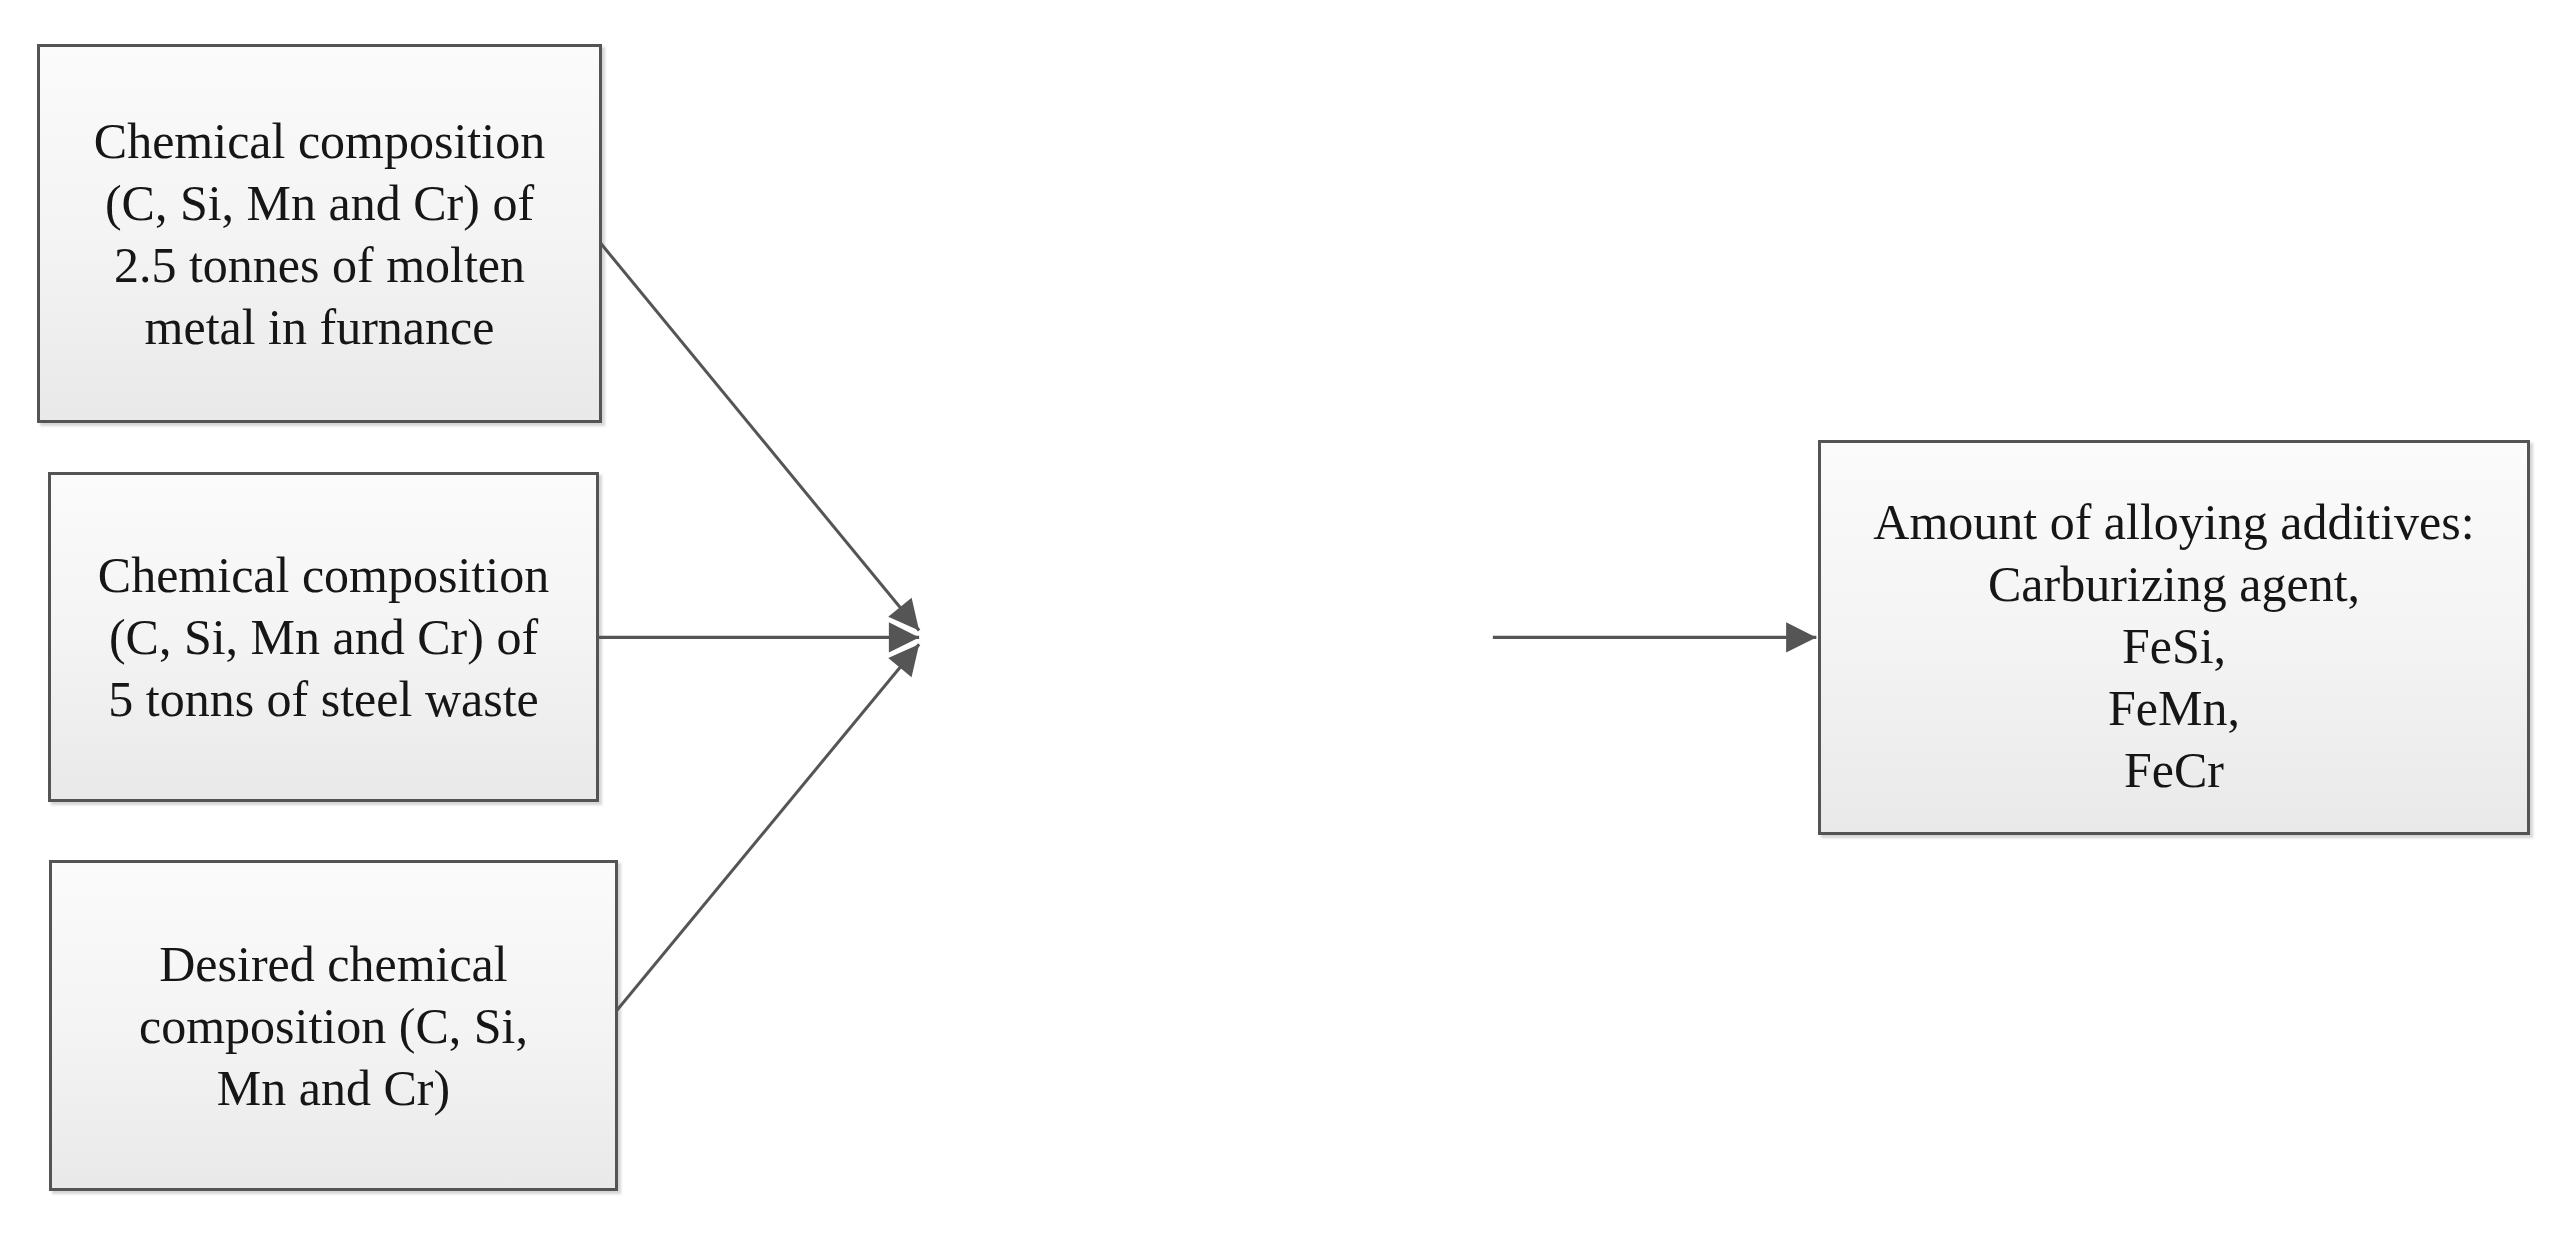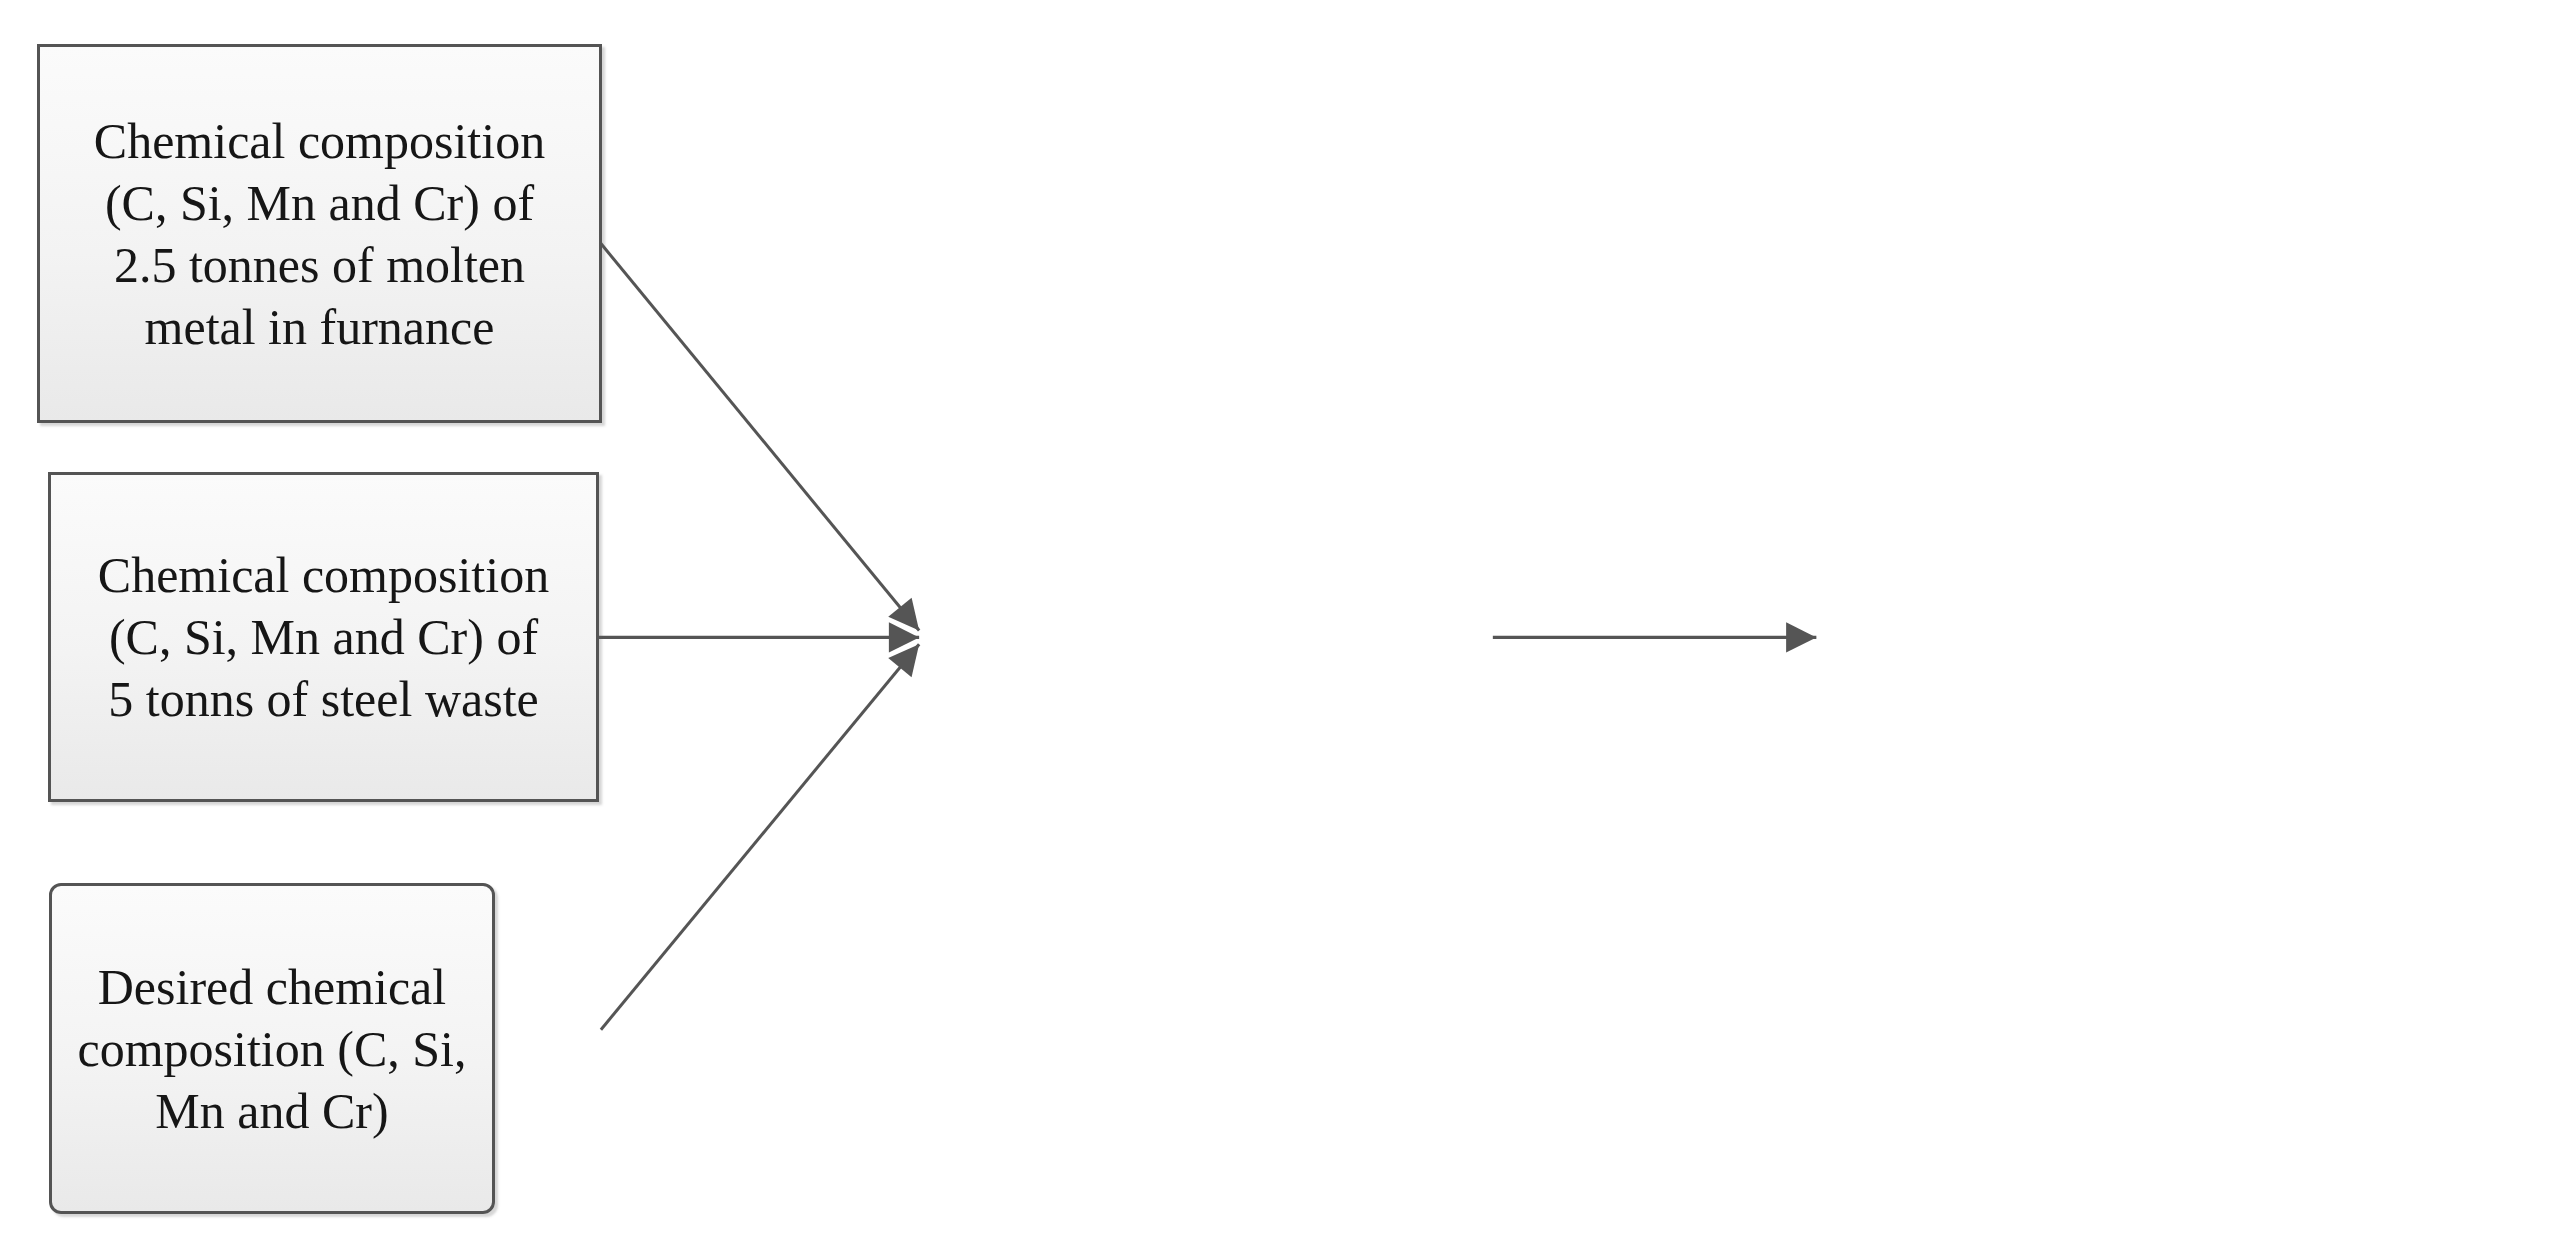--- a/index.html
+++ b/index.html
@@ -31,21 +31,21 @@
     text-align: center;
   }
   .node-text {
     font-size: 50px; line-height: 1.24;
     color: var(--text);
     white-space: pre-line;
     padding: 0 7.6px;
   }
   .node-input1   { left: 37px;   top: 44px;   width: 565px; height: 379px; }
   .node-input2   { left: 48px;   top: 472px;  width: 551px; height: 330px; }
-  .node-input3   { left: 49px;   top: 883px; width: 446px; height: 331px; border-radius: 12px; }
+  .node-input3   { left: 49px;   top: 860px; width: 569px; height: 331px; }
   .node-process  { left: 921px; top: 438px;  width: 573px; height: 398px; }
   .node-process .node-text { padding-bottom: 42px; }
   .node-output   { left: 1818px; top: 440px;  width: 712px; height: 395px; }
   .node-output .node-text { padding-top: 16.6px; }
 </style>
 </head>
 <body>
 
 <div class="canvas">
 
@@ -74,15 +74,22 @@
 5 tonns of steel waste</div>
   </div>
 
   <div class="node node-input3">
     <div class="node-text">Desired chemical
 composition (C, Si,
 Mn and Cr)</div>
   </div>
 
 
+  <div class="node node-output">
+    <div class="node-text">Amount of alloying additives:
+Carburizing agent,
+FeSi,
+FeMn,
+FeCr</div>
+  </div>
 
 </div>
 
 
 </body></html>

